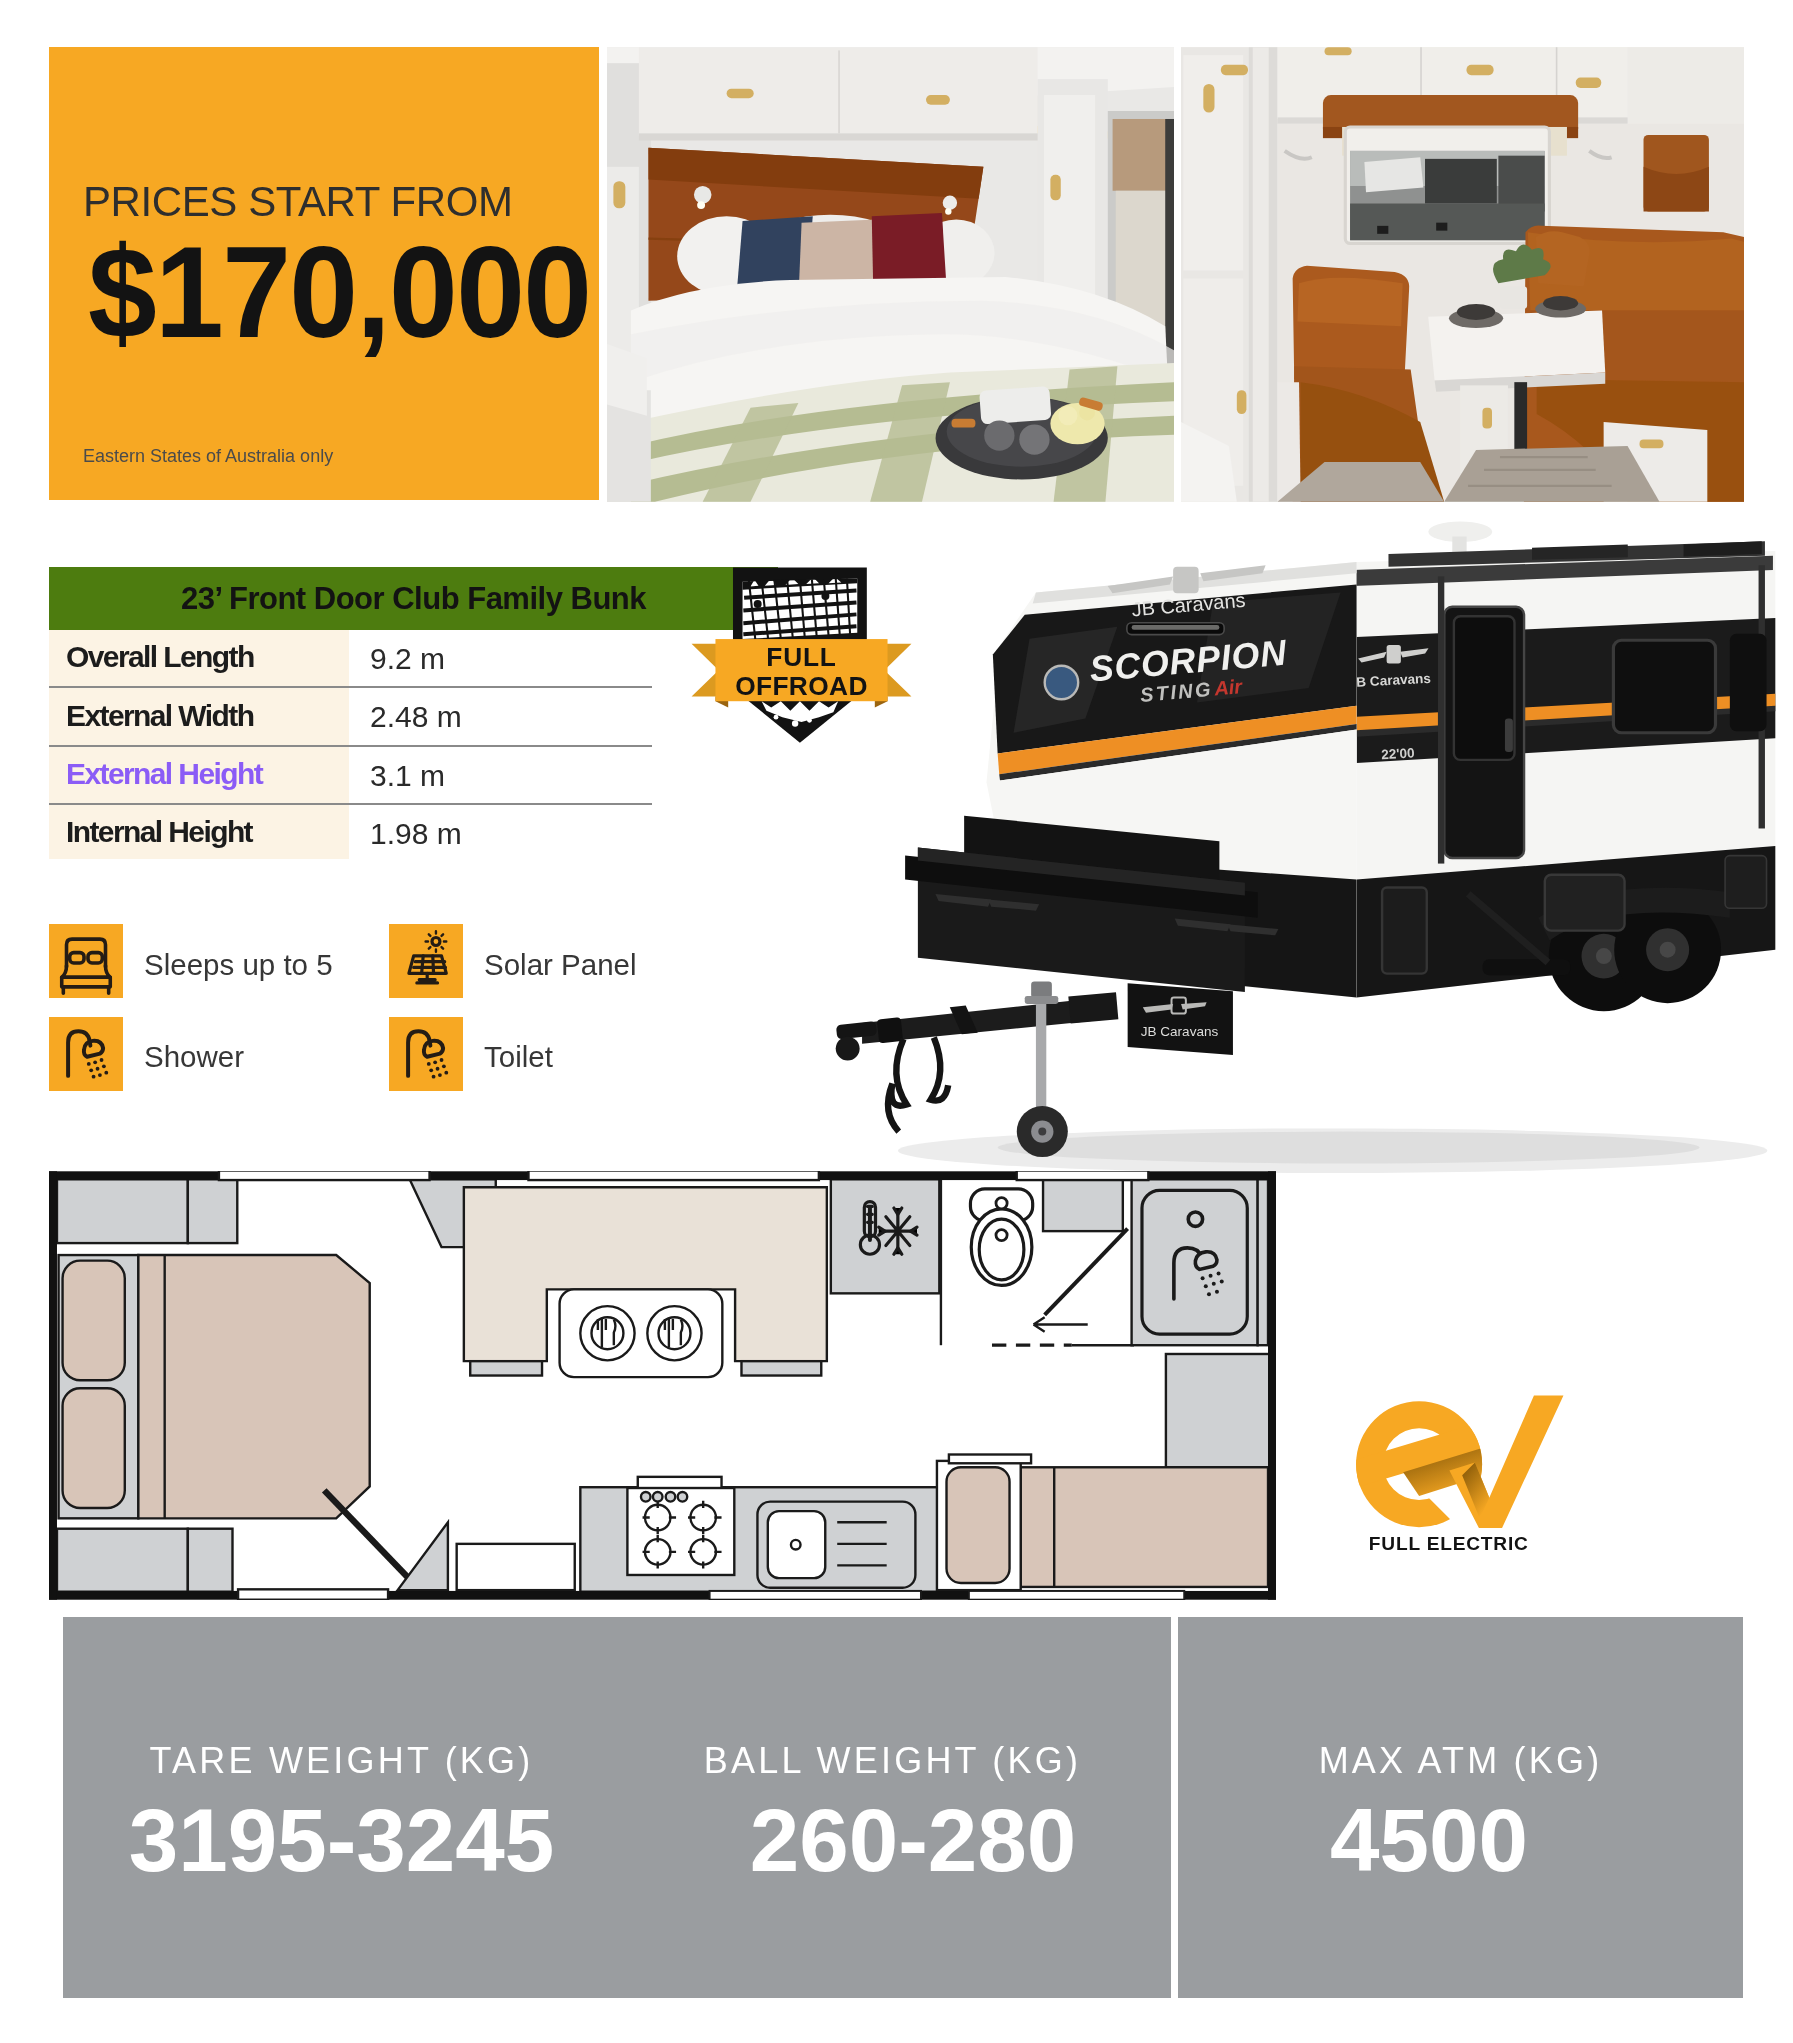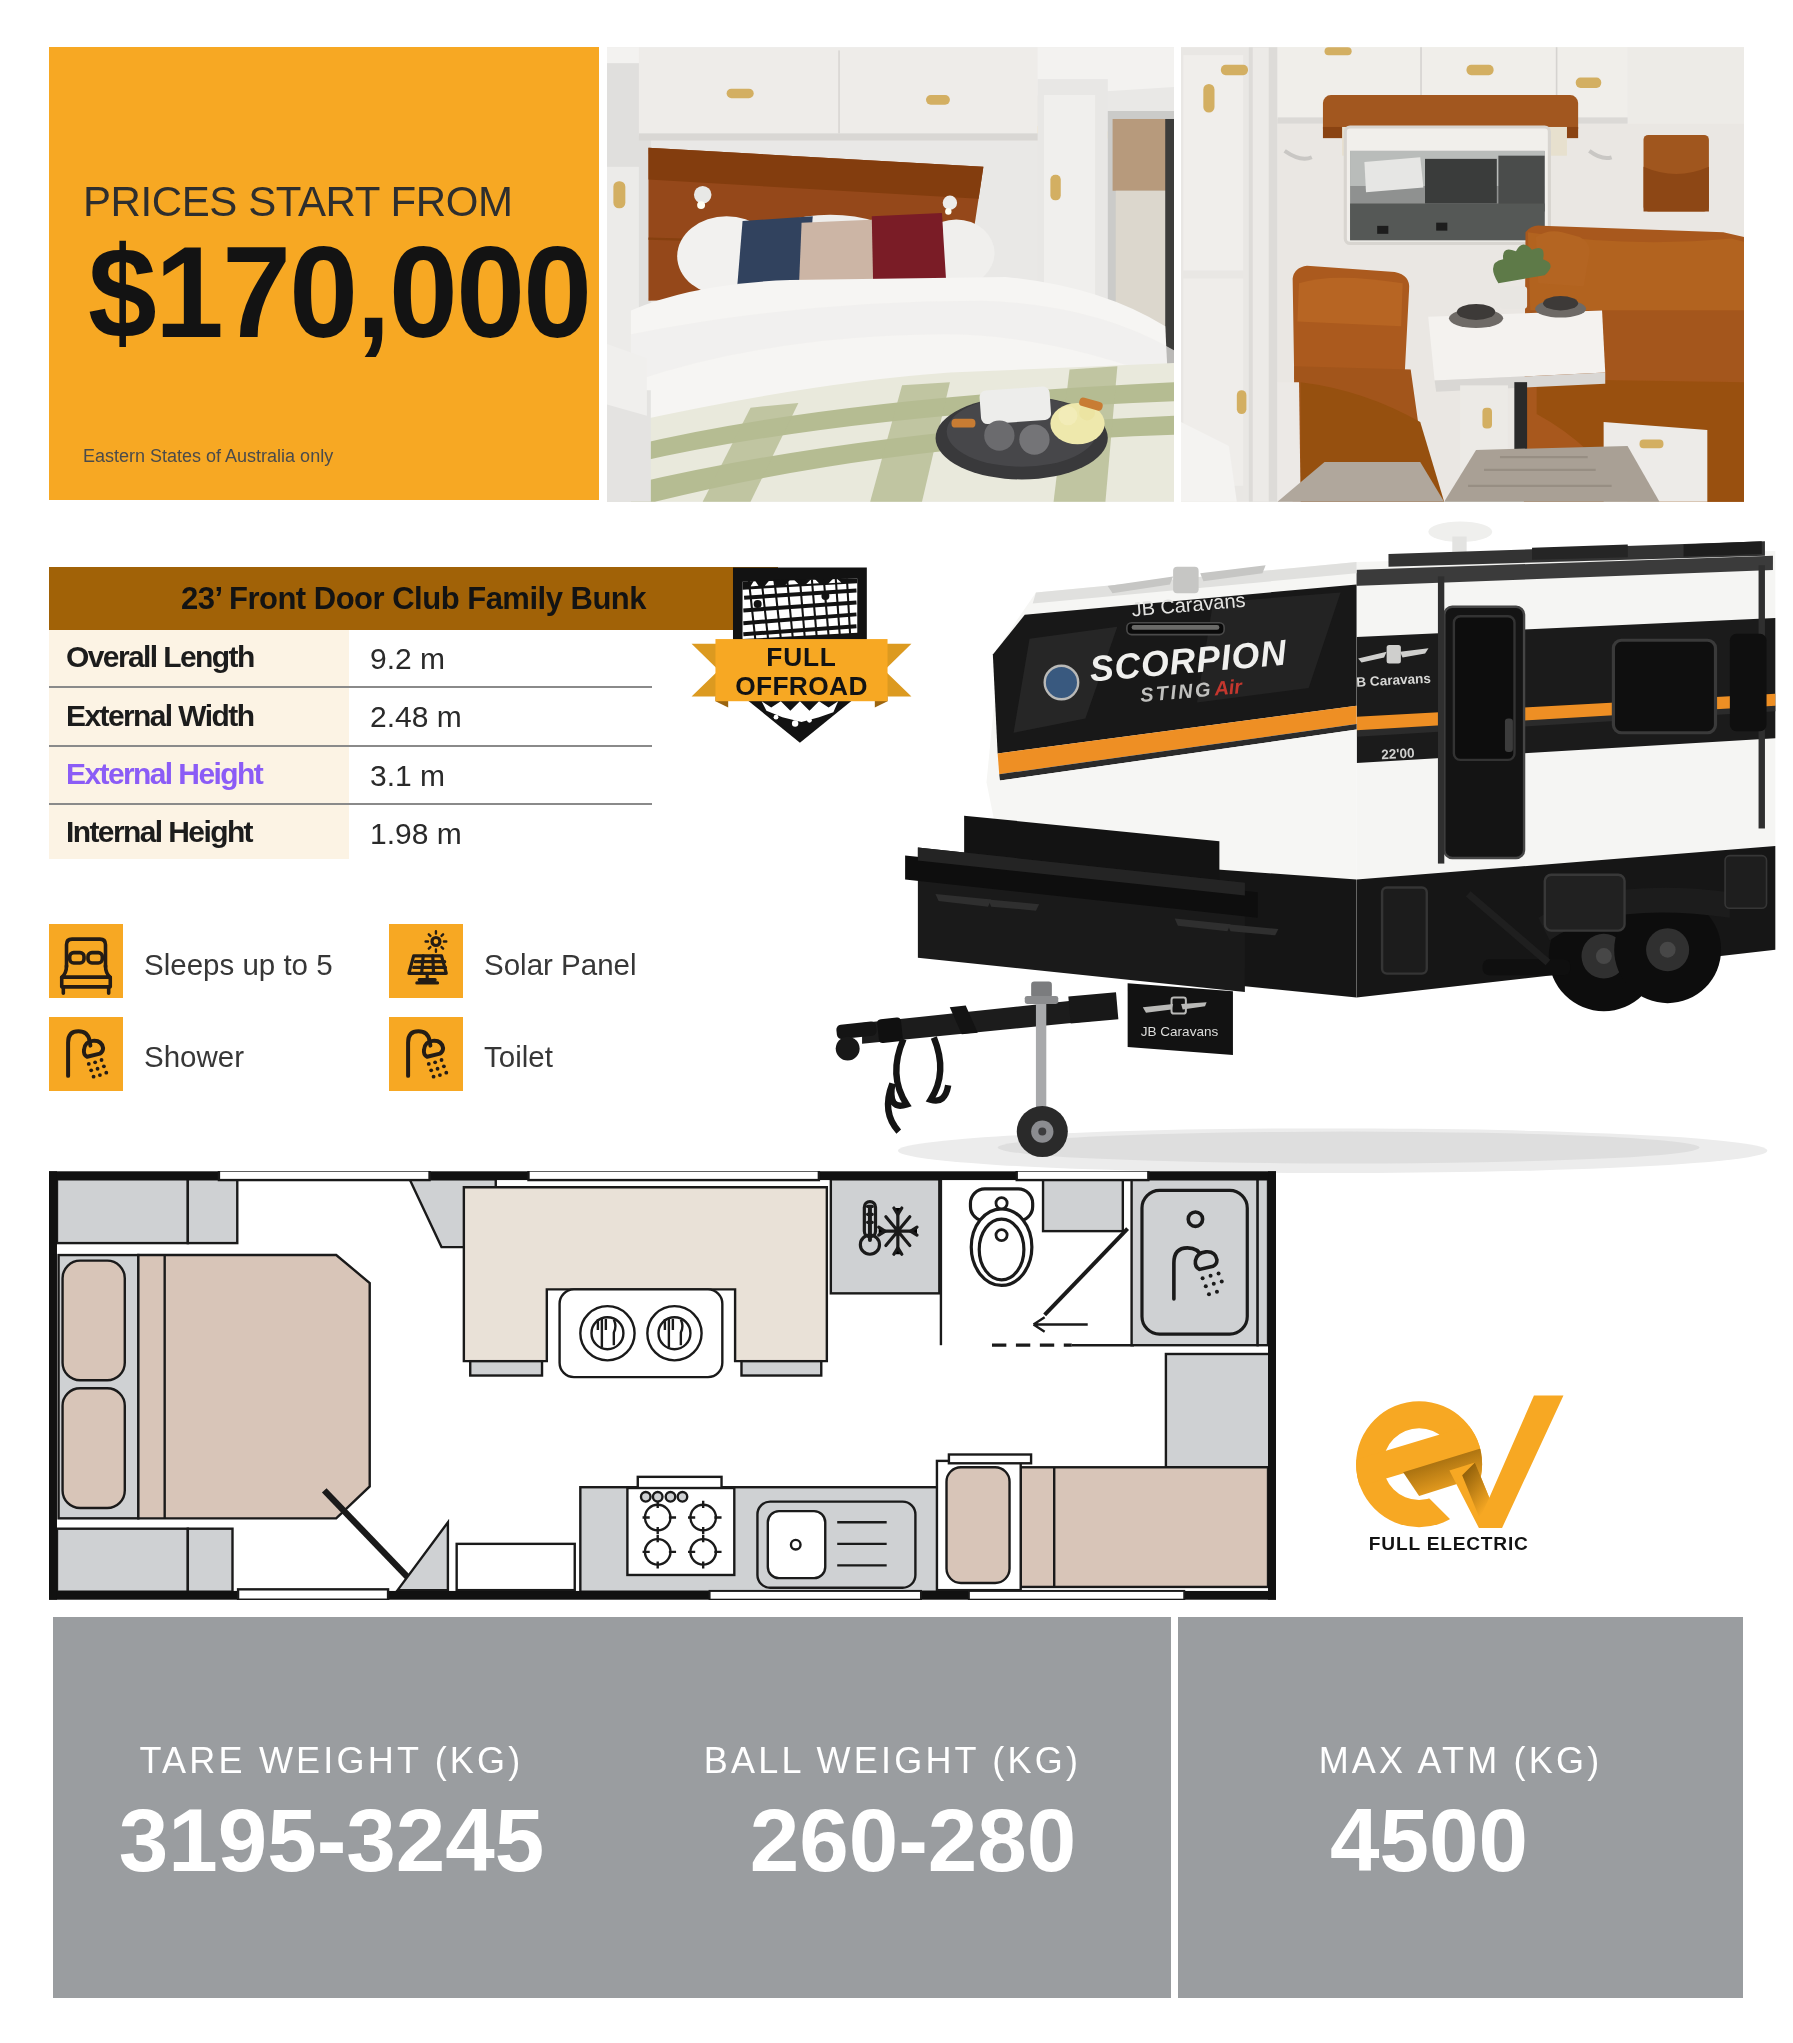--- a/index.html
+++ b/index.html
@@ -162,21 +162,21 @@
   <ellipse cx="476" cy="321" rx="22" ry="9" fill="#3d3a38"></ellipse>
 
   <polygon points="121,570 330,570 300,520 180,520" fill="#b0a79c"></polygon>
   <polygon points="330,570 600,570 560,500 370,505" fill="#a9a095"></polygon>
   <path d="M380,530 l140,0 M360,550 l180,0 M400,514 l110,0" stroke="#978e83" stroke-width="3"></path>
 
   <polygon points="0,470 60,500 70,570 0,570" fill="#f4f3f1"></polygon>
 </svg>
 </div>
 
-<div class="abs" style="left:49px;top:567px;width:729px;height:63px;background:#a16207;display:flex;align-items:center;justify-content:center;">
+<div class="abs" style="left:49px;top:567px;width:729px;height:63px;background:#4d7c0f;display:flex;align-items:center;justify-content:center;">
   <span style="font-size:31px;font-weight:bold;letter-spacing:-0.5px;color:#131313;">23’ Front Door Club Family Bunk</span>
 </div>
 <div class="abs" style="left:49px;top:630px;width:300px;height:229px;background:#FCF3E4;"></div>
 <div class="abs" style="left:66px;top:642px;font-size:30px;font-weight:bold;letter-spacing:-1.6px;color:#1c1c1c;white-space:nowrap;line-height:1;">Overall Length</div>
 <div class="abs" style="left:370px;top:644px;font-size:30px;color:#2a2a2a;white-space:nowrap;line-height:1;">9.2 m</div>
 <div class="abs" style="left:66px;top:701px;font-size:30px;font-weight:bold;letter-spacing:-1.6px;color:#1c1c1c;white-space:nowrap;line-height:1;">External Width</div>
 <div class="abs" style="left:370px;top:702px;font-size:30px;color:#2a2a2a;white-space:nowrap;line-height:1;">2.48 m</div>
 <div class="abs" style="left:66px;top:759px;font-size:30px;font-weight:bold;letter-spacing:-1.6px;color:#8b5cf6;white-space:nowrap;line-height:1;">External Height</div>
 <div class="abs" style="left:370px;top:761px;font-size:30px;color:#2a2a2a;white-space:nowrap;line-height:1;">3.1 m</div>
 <div class="abs" style="left:66px;top:817px;font-size:30px;font-weight:bold;letter-spacing:-1.6px;color:#1c1c1c;white-space:nowrap;line-height:1;">Internal Height</div>
@@ -620,21 +620,21 @@
       <polygon points="108,134 206,104 216,136 128,164" fill="url(#evshade)"></polygon>
     </g>
   </g>
 
   <path d="M166,132 L198,122 L216,166 L272,38 L309,38 L232,204 L203,204 Z" fill="#F7A823"></path>
   <path d="M198,122 L216,166 L204,192 L182,138 Z" fill="url(#evshade)"></path>
   <text x="65" y="231" font-family="Liberation Sans, sans-serif" font-size="24" font-weight="bold" fill="#131313" letter-spacing="1">FULL ELECTRIC</text>
 </svg>
 </div>
 
-<div class="abs" style="left:53px;top:1617px;width:604px;height:381px;background:#9a9da0;">
+<div class="abs" style="left:63px;top:1617px;width:604px;height:381px;background:#9a9da0;">
   <div class="abs" style="left:0;top:123px;width:557px;text-align:center;font-size:36px;letter-spacing:3.2px;color:#ffffff;">TARE WEIGHT (KG)</div>
   <div class="abs" style="left:0;top:172px;width:557px;text-align:center;font-size:89px;font-weight:bold;color:#ffffff;">3195-3245</div>
 </div>
 <div class="abs" style="left:614px;top:1617px;width:557px;height:381px;background:#9a9da0;">
   <div class="abs" style="left:0;top:123px;width:557px;text-align:center;font-size:36px;letter-spacing:3.2px;color:#ffffff;">BALL WEIGHT (KG)</div>
   <div class="abs" style="left:0;top:172px;width:598px;text-align:center;font-size:89px;font-weight:bold;color:#ffffff;">260-280</div>
 </div>
 <div class="abs" style="left:1178px;top:1617px;width:565px;height:381px;background:#9a9da0;">
   <div class="abs" style="left:0;top:123px;width:565px;text-align:center;font-size:36px;letter-spacing:3.2px;color:#ffffff;">MAX ATM (KG)</div>
   <div class="abs" style="left:0;top:172px;width:502px;text-align:center;font-size:89px;font-weight:bold;color:#ffffff;">4500</div>

